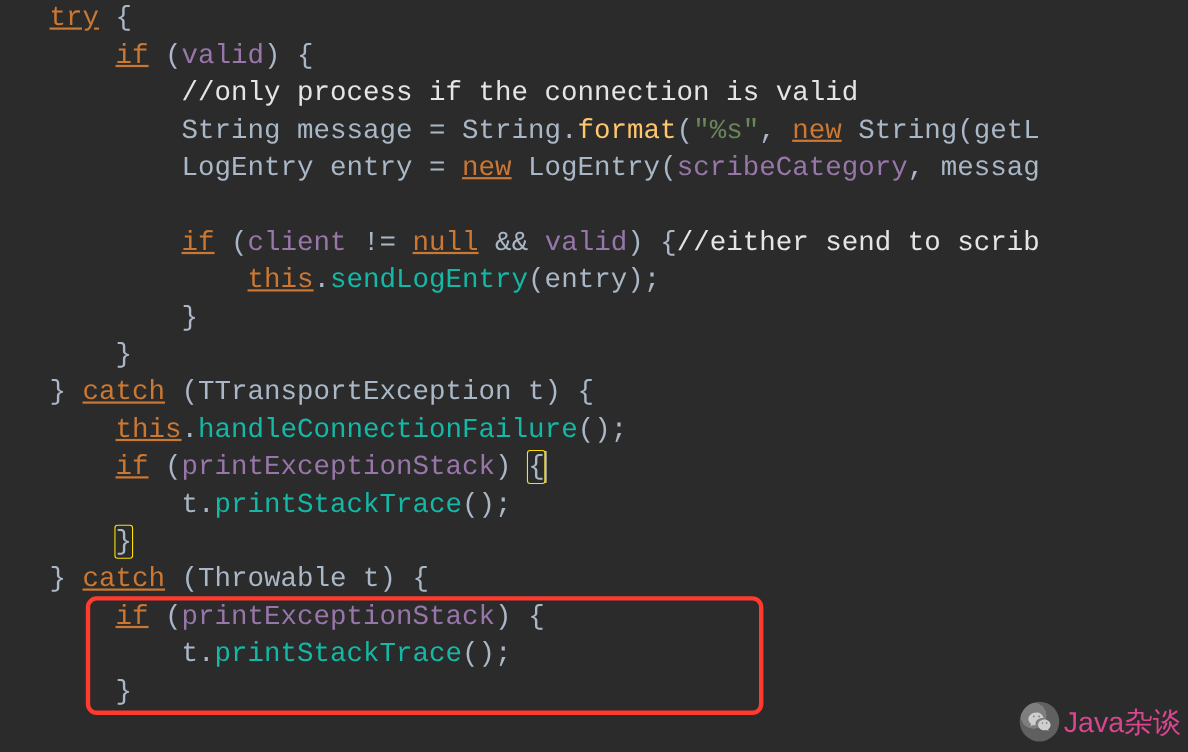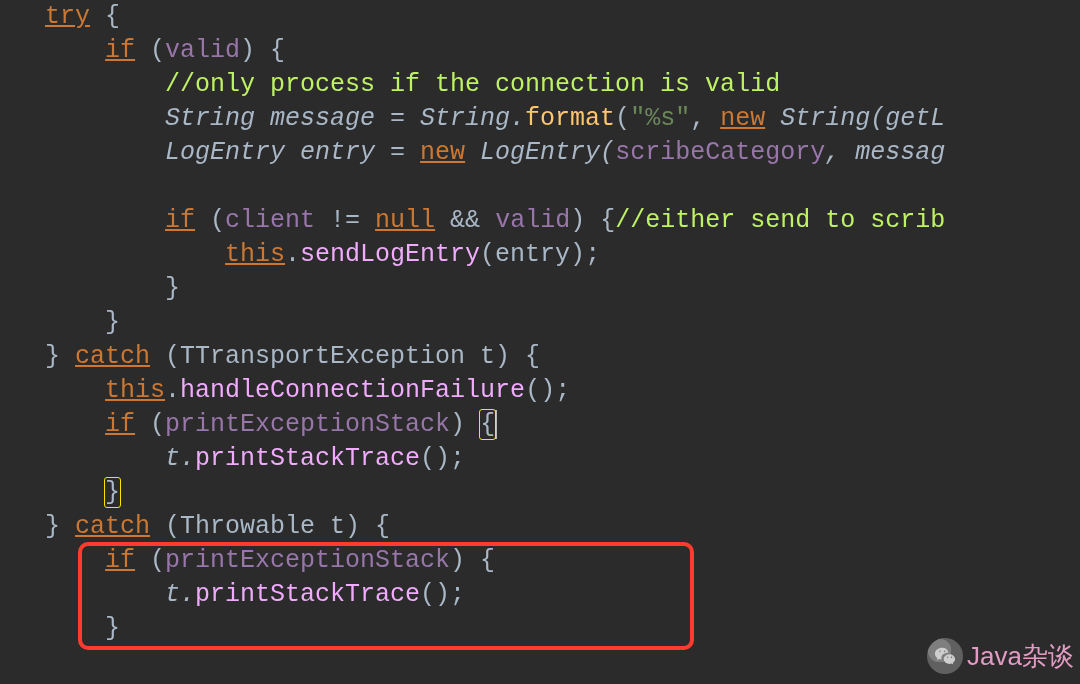--- a/index.html
+++ b/index.html
@@ -11,24 +11,24 @@
     line-height: 34px;
     color: #a9b7c6;
     position: relative;
     white-space: pre;
   }
   .code { position: absolute; top: 0; left: 0; padding: 0; }
   .line { display: block; height: 34px; }
   .kw   { color: #cc7832; text-decoration: underline; }   
   .var  { color: #9876aa; }   
   .str  { color: #6a8759; }   
-  .cmt  { color: #bef264; }   
-  .meth { color: #f0abfc; }   
+  .cmt  { color: #e5e5e5; }   
+  .meth { color: #14b8a6; }   
   .smeth { color: #ffc66d; } 
-  .type { color: #a9b7c6; font-style: italic; }
+  .type { color: #a9b7c6; }
   .pun  { color: #a9b7c6; }
 
   .bracket-hl { outline: 1px solid #ffe100; border-radius: 2px; }
   .caret { border-right: 2px solid #bbbbbb; }
 
   .line-hl {
     position: absolute;
     left: 0; right: 0; height: 34px;
     background: #323232;
     z-index: 0;
@@ -40,21 +40,21 @@
     border: 4px solid #ff3b30;
     border-radius: 10px;
     z-index: 3;
     pointer-events: none;
   }
 
   .watermark {
     position: absolute;
     right: 6px;
     bottom: 10px;
-    color: #f9a8d4;
+    color: #ec4899;
     font-family: Arial, "Noto Sans", sans-serif;
     font-size: 26px;
     display: flex;
     align-items: center;
     gap: 4px;
     z-index: 5;
     opacity: 0.9;
   }
   .wm-icon {
     width: 36px; height: 36px;

